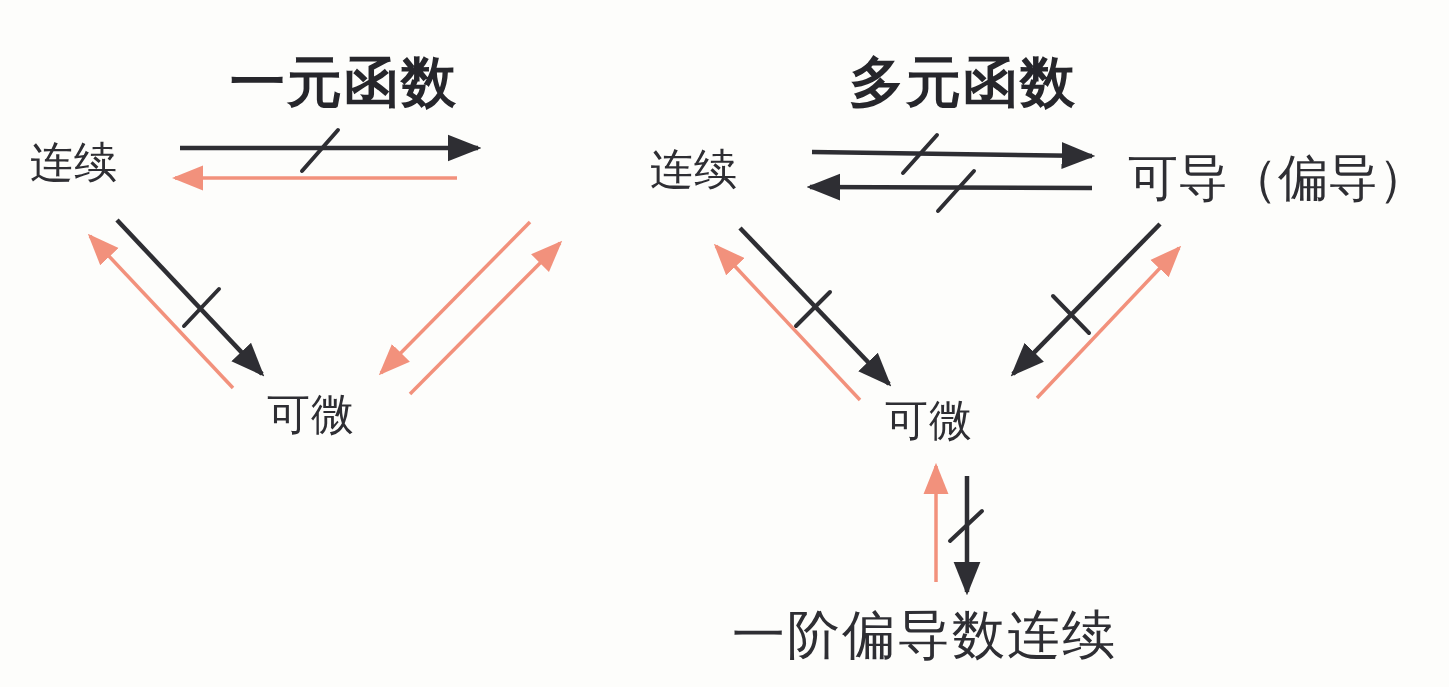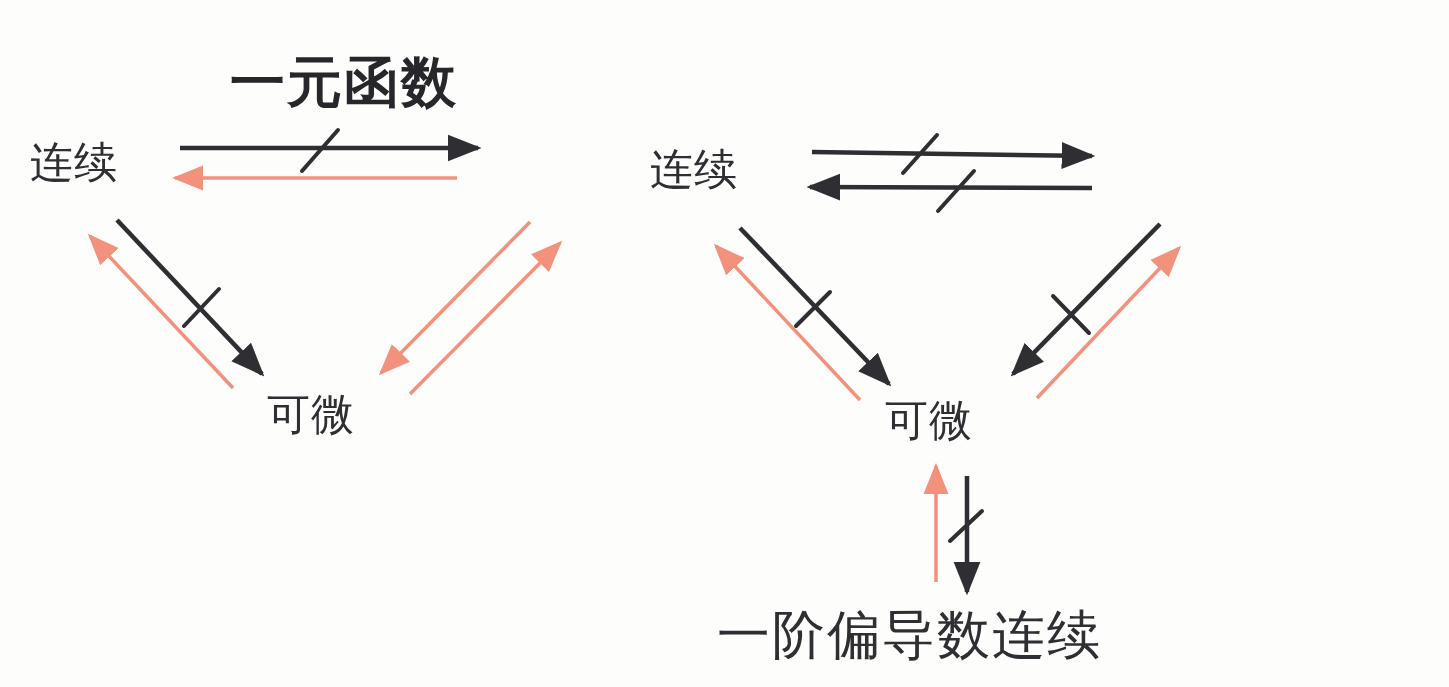--- a/index.html
+++ b/index.html
@@ -28,21 +28,21 @@
     letter-spacing:2px;
   }
   .t-left{left:230px;top:46px;}
   .t-right{left:849px;top:46px;}
   .n-l-cont{left:30px;top:139px;}
   .n-l-deriv{left:508px;top:146px;}
   .n-l-diff{left:267px;top:391px;}
   .n-r-cont{left:650px;top:146px;}
   .n-r-deriv{left:1128px;top:151px;font-size:50px;letter-spacing:0;}
   .n-r-diff{left:885px;top:397px;}
-  .n-r-pdc{left:717px;top:606px;font-size:53px;letter-spacing:2px;}
+  .n-r-pdc{left:732px;top:606px;font-size:53px;letter-spacing:2px;}
 </style>
 </head>
 <body>
 
 <div class="stage">
 
   <svg class="arrow-layer" width="1449" height="687" viewBox="0 0 1449 687" xmlns="http://www.w3.org/2000/svg">
     <defs>
       <marker id="ah-black" viewBox="0 0 10 8" refX="9" refY="4" markerWidth="7.5" markerHeight="6.2" markerUnits="strokeWidth" orient="auto">
         <path d="M0,0 L10,4 L0,8 Z" fill="#2e2e33"></path>
@@ -70,21 +70,23 @@
         <line x1="1160" y1="224" x2="1013" y2="374" stroke="#2e2e33" stroke-width="4.5" marker-end="url(#ah-black)"></line>
         <line x1="1053" y1="296" x2="1089" y2="333" stroke="#2e2e33" stroke-width="4" stroke-linecap="round"></line>
         <line x1="1037" y1="398" x2="1179" y2="248" stroke="#f2917c" stroke-width="3.5" marker-end="url(#ah-orange)"></line>
         <line x1="936" y1="582" x2="936" y2="466" stroke="#f2917c" stroke-width="3.5" marker-end="url(#ah-orange)"></line>
         <line x1="967" y1="476" x2="967" y2="592" stroke="#2e2e33" stroke-width="4.5" marker-end="url(#ah-black)"></line>
         <line x1="950" y1="541" x2="982" y2="511" stroke="#2e2e33" stroke-width="4" stroke-linecap="round"></line>
       </g>
   </svg>
 
   <div class="title t-left">一元函数</div>
+  <div class="title t-right">多元函数</div>
 
   <div class="node n-l-cont">连续</div>
   <div class="node n-l-diff">可微</div>
 
   <div class="node n-r-cont">连续</div>
+  <div class="node n-r-deriv">可导（偏导）</div>
   <div class="node n-r-diff">可微</div>
   <div class="node n-r-pdc">一阶偏导数连续</div>
 
 </div>
 
 </body></html>

